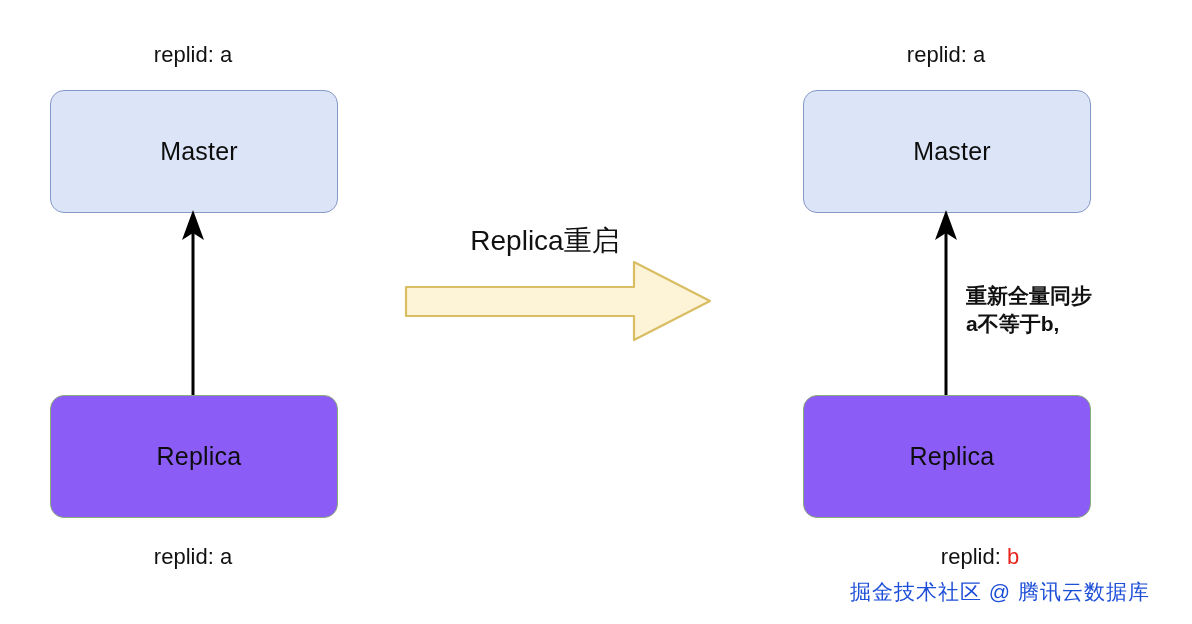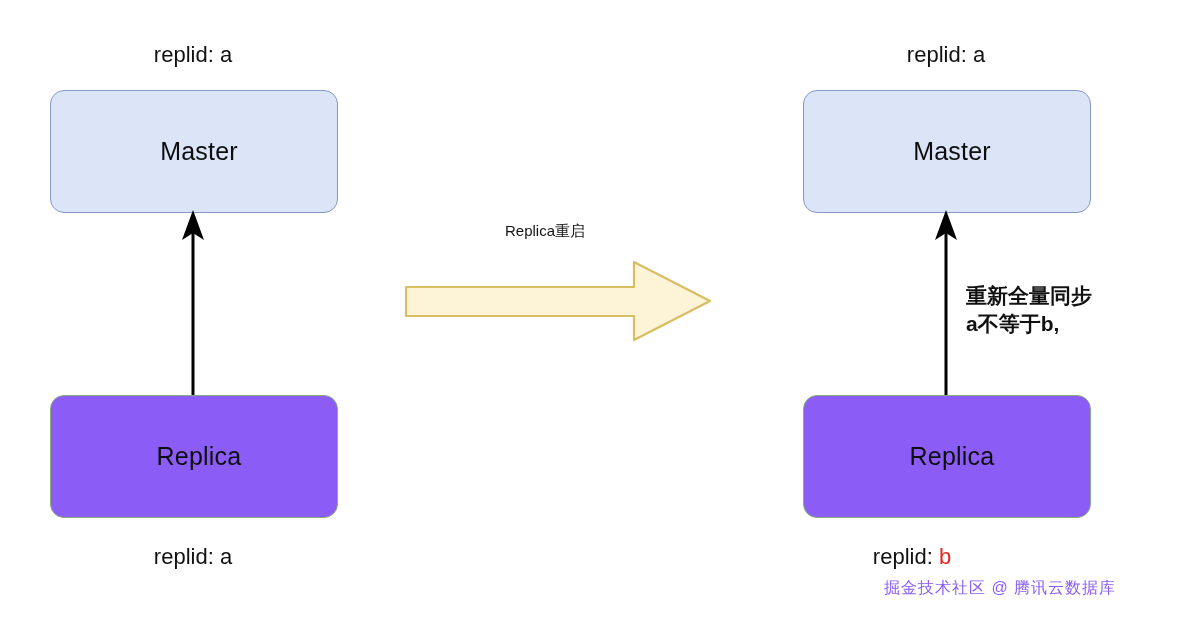--- a/index.html
+++ b/index.html
@@ -49,37 +49,37 @@
   }
   .cap-center {
     text-align: center;
     transform: translateX(-50%);
   }
   .red-id {
     color: #e8261d;
   }
   .arrow-label {
     position: absolute;
-    font-size: 15px;
+    font-size: 28px;
     color: #111111;
     white-space: nowrap;
     transform: translateX(-50%);
   }
   .note-text {
     position: absolute;
     font-size: 21px;
     color: #111111;
     line-height: 1.32;
     font-weight: 600;
     white-space: nowrap;
   }
   .watermark {
     position: absolute;
-    font-size: 16px;
-    color: #8b5cf6;
+    font-size: 21px;
+    color: #1d4ed8;
     white-space: nowrap;
     transform: translateX(-50%);
     letter-spacing: 1px;
   }
   svg.overlay {
     position: absolute;
     left: 0;
     top: 0;
     width: 1192px;
     height: 624px;
@@ -106,21 +106,21 @@
   <div class="cap-text cap-center" style="left:946px; top:41px;">replid: a</div>
 
   <div class="node-box node-master" style="left:803px; top:90px; width:288px; height:123px;">
     <span class="node-label">Master</span>
   </div>
 
   <div class="node-box node-replica" style="left:803px; top:395px; width:288px; height:123px;">
     <span class="node-label">Replica</span>
   </div>
 
-  <div class="cap-text cap-center" style="left:912px; top:543px;">
+  <div class="cap-text cap-center" style="left:980px; top:543px;">
     <span>replid: </span><span class="red-id">b</span>
   </div>
 
   <div class="note-text" style="left:966px; top:282px;">
     <div>重新全量同步</div>
     <div>a不等于b,</div>
   </div>
 
   <div class="arrow-label" style="left:545px; top:222px;">Replica重启</div>
 

